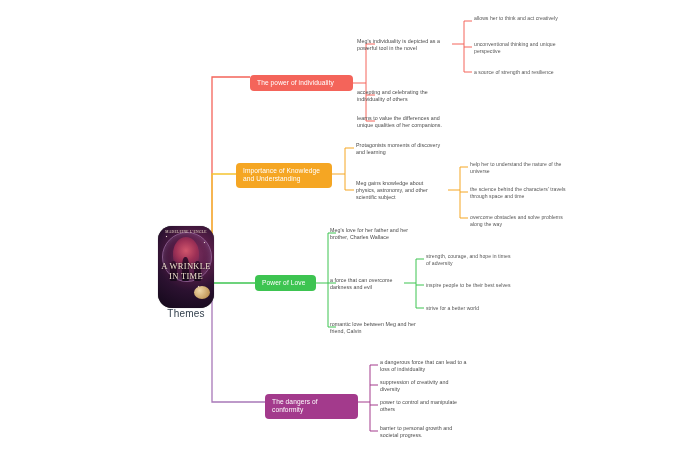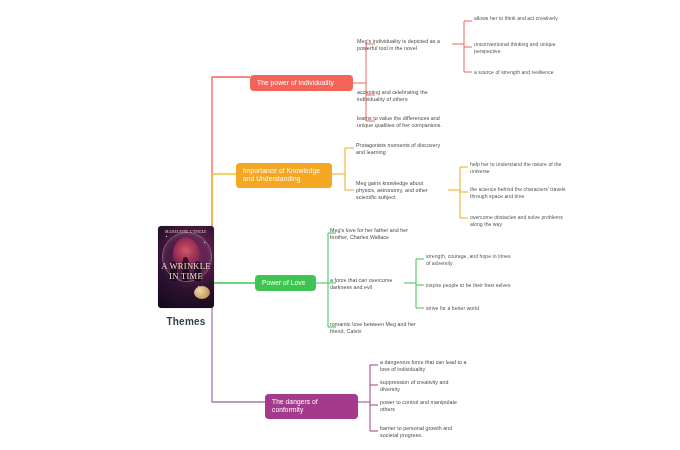--- a/index.html
+++ b/index.html
@@ -35,21 +35,21 @@
     left: 148px;
     top: 226px;
     width: 76px;
     display: flex;
     flex-direction: column;
     align-items: center;
   }
   .book-cover {
     width: 56px;
     height: 82px;
-    border-radius: 4px;
+    border-radius: 14px;
     position: relative;
     overflow: hidden;
     background: #404040;
     box-shadow: 0 0 1px rgba(0,0,0,.5);
   }
   .bc-sky {
     position: absolute; inset: 0;
     background:
       radial-gradient(circle at 62% 34%, #7d2f5e 0%, #5a1f4a 26%, #2b1130 58%, #120819 100%);
   }
@@ -110,23 +110,22 @@
     top: 44%;
     text-align: center;
     color: #f4e3d2;
     font-family: "Liberation Serif", serif;
     font-size: 8.5px;
     line-height: 9.5px;
     letter-spacing: .3px;
     text-shadow: 0 0 2px rgba(0,0,0,.9);
   }
   .root-label {
-    margin-top: 8px;
     font-size: 10px;
-    font-weight: bold;
+    font-weight: normal;
     color: #33404d;
     letter-spacing: .2px;
   }
 
   
   .pill {
     position: absolute;
     border-radius: 4px;
     color: #ffffff;
     font-size: 6.6px;

